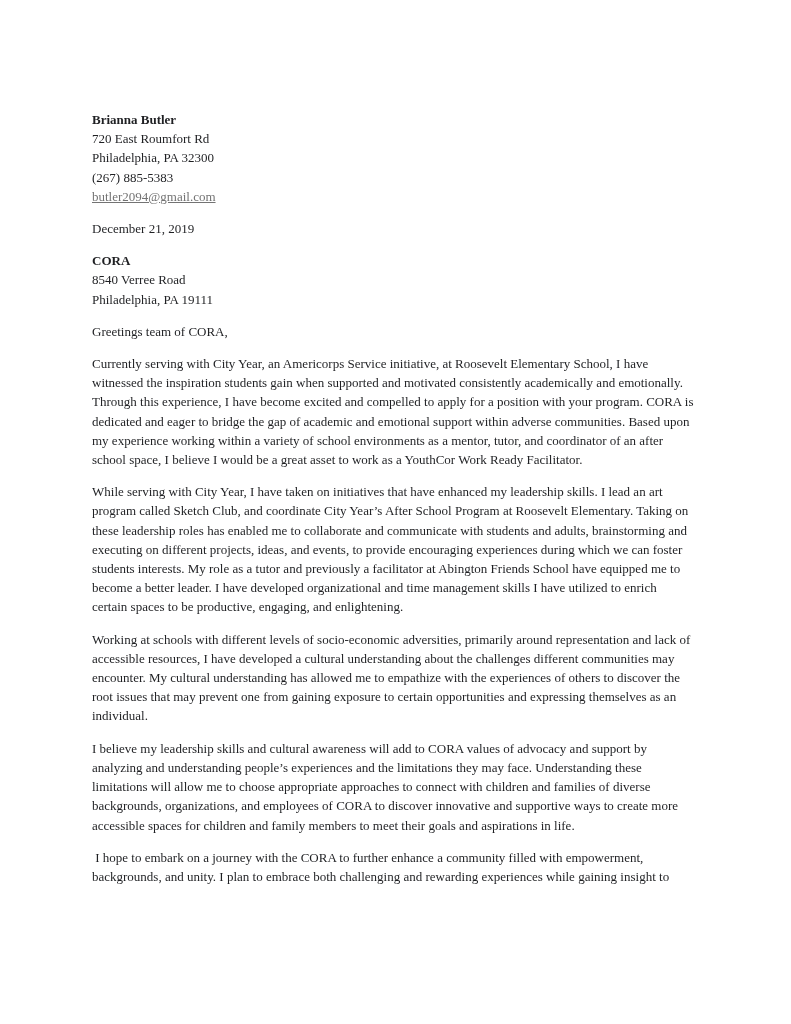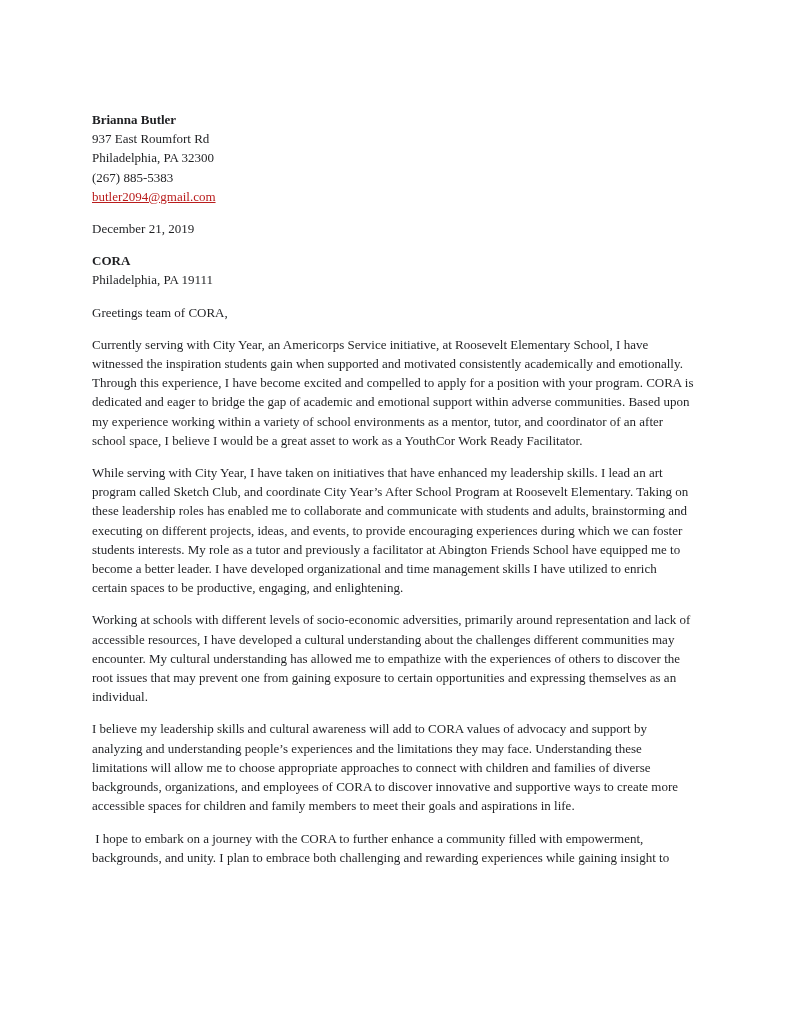--- a/index.html
+++ b/index.html
@@ -28,46 +28,47 @@
     display: block;
   }
   .bold {
     font-weight: bold;
   }
   .para {
     margin: 0 8px 13px 0;
     white-space: pre-wrap;
   }
   .email-link {
-    color: #b91c1c;
+    color: #737373;
     text-decoration: underline;
     cursor: pointer;
   }
 </style>
 </head>
 <body>
 
 <div class="page">
 
   <div class="block">
     <span class="line bold">Brianna Butler</span>
-    <span class="line">937 East Roumfort Rd</span>
+    <span class="line">720 East Roumfort Rd</span>
     <span class="line">Philadelphia, PA 32300</span>
     <span class="line">(267) 885-5383</span>
     <span class="line">
       <a class="email-link">butler2094@gmail.com</a>
     </span>
   </div>
 
   <div class="block">
     <span class="line">December 21, 2019</span>
   </div>
 
   <div class="block">
     <span class="line bold">CORA</span>
+    <span class="line">8540 Verree Road</span>
     <span class="line">Philadelphia, PA 19111</span>
   </div>
 
   <div class="block">
     <span class="line">Greetings team of CORA,</span>
   </div>
 
   <p class="para">Currently serving with City Year, an Americorps Service initiative, at Roosevelt Elementary School, I have witnessed the inspiration students gain when supported and motivated consistently academically and emotionally. Through this experience, I have become excited and compelled to apply for a position with your program. CORA is dedicated and eager to bridge the gap of academic and emotional support within adverse communities. Based upon my experience working within a variety of school environments as a mentor, tutor, and coordinator of an after school space, I believe I would be a great asset to work as a YouthCor Work Ready Facilitator.</p>
   <p class="para">While serving with City Year, I have taken on initiatives that have enhanced my leadership skills. I lead an art program called Sketch Club, and coordinate City Year’s After School Program at Roosevelt Elementary. Taking on these leadership roles has enabled me to collaborate and communicate with students and adults, brainstorming and executing on different projects, ideas, and events, to provide encouraging experiences during which we can foster students interests. My role as a tutor and previously a facilitator at Abington Friends School have equipped me to become a better leader. I have developed organizational and time management skills I have utilized to enrich certain spaces to be productive, engaging, and enlightening.</p>
   <p class="para">Working at schools with different levels of socio-economic adversities, primarily around representation and lack of accessible resources, I have developed a cultural understanding about the challenges different communities may encounter. My cultural understanding has allowed me to empathize with the experiences of others to discover the root issues that may prevent one from gaining exposure to certain opportunities and expressing themselves as an individual.</p>

